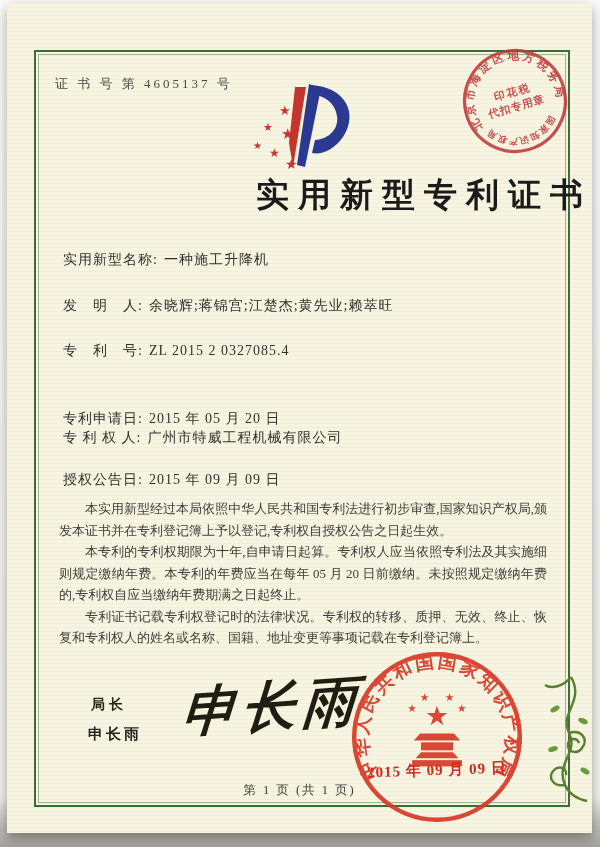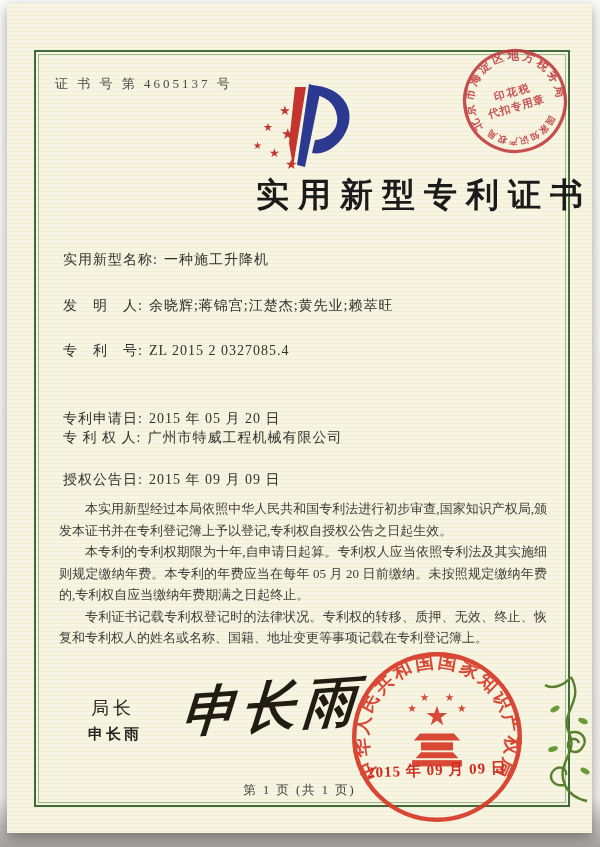--- a/index.html
+++ b/index.html
@@ -54,21 +54,21 @@
   .row4{top:178px;}
   .row5{top:220px;}
   .body-text{
     position:absolute;left:52px;top:495px;width:488px;
     font-size:13px;line-height:1.66;color:#3e3e38;
     text-align:justify;
   }
   .body-text p{margin:0;text-indent:2em;}
   .sig-title{
     position:absolute;left:84px;top:693px;
-    font-size:18px;color:#26261f;letter-spacing:4px;font-weight:400;
+    font-size:14px;color:#26261f;letter-spacing:4px;font-weight:700;
   }
   .sig-name{
     position:absolute;left:81px;top:722px;
     font-size:15px;color:#26261f;letter-spacing:3px;font-weight:700;
   }
   .sig-script{
     position:absolute;left:150px;top:668px;width:230px;
     font-size:54px;color:#201d12;text-align:center;
     font-weight:700;font-style:italic;
     transform:rotate(-4deg) skewX(-8deg);

